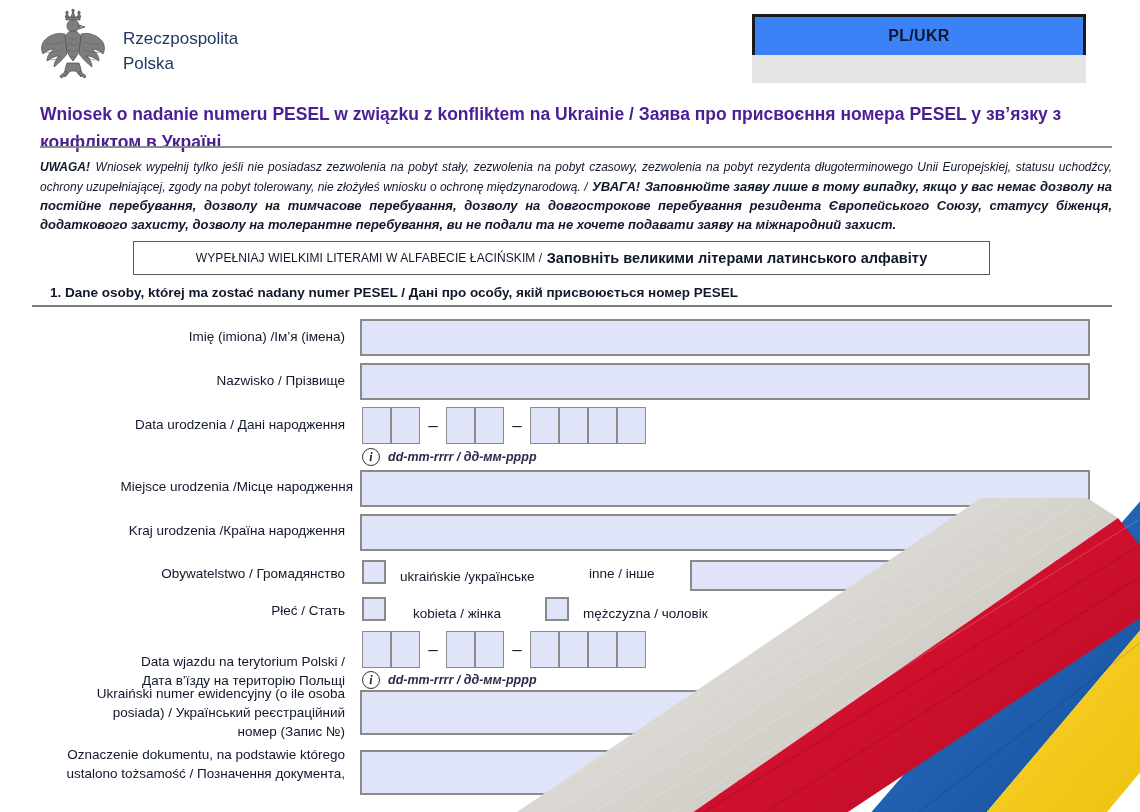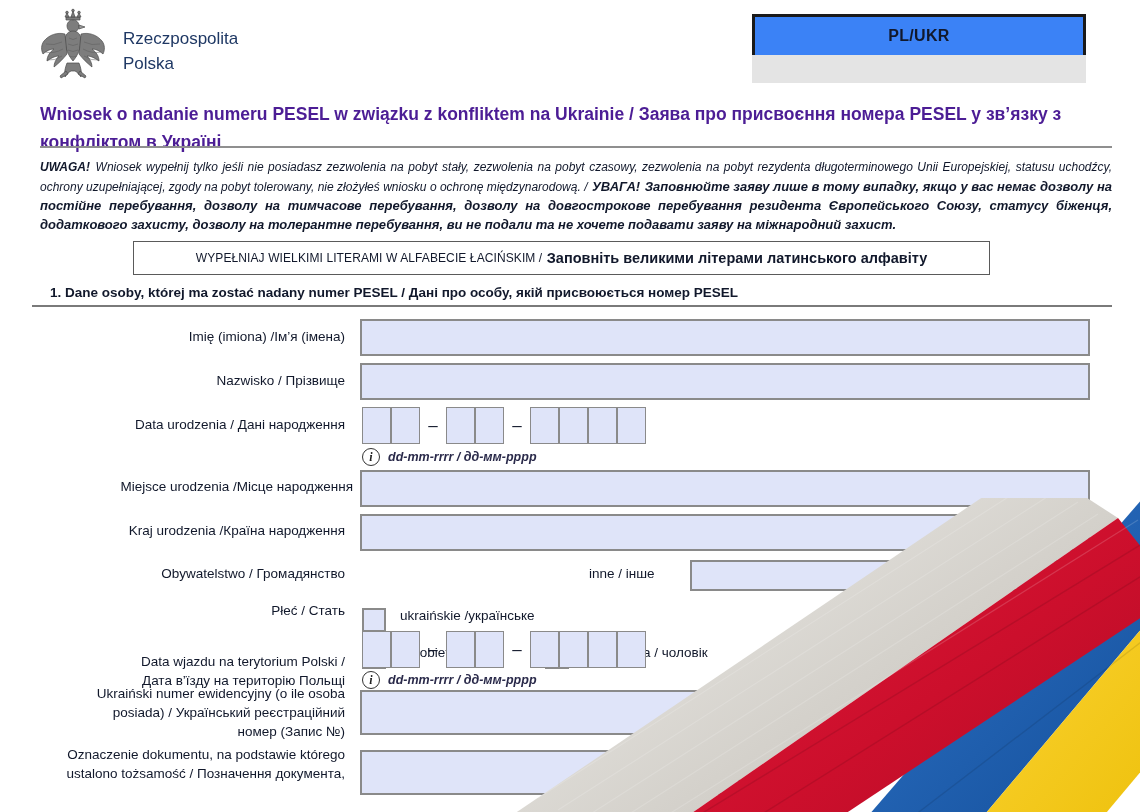--- a/index.html
+++ b/index.html
@@ -78,21 +78,21 @@
     display:flex;align-items:center;justify-content:center;
     font-style:italic;font-weight:bold;font-size:12px;font-family:"Liberation Serif",serif;color:#222;
     box-sizing:border-box;
   }
   .hint .txt{font-style:italic;font-weight:bold;font-size:12.5px;color:#2a2a4a;}
 
   .chk{
     width:24px;height:24px;background:#dfe4f9;border:2px solid #8a8a8a;box-sizing:border-box;
   }
   .optlab{font-size:13.5px;color:#11182b;white-space:nowrap;}
-  .optrow{position:absolute;display:flex;align-items:flex-start;margin-top:48px;}
+  .optrow{position:absolute;display:flex;align-items:flex-end;}
 
   
   .flag{
     position:absolute;left:478px;top:498px;width:665px;height:318px;
     pointer-events:none;
   }
   .flag svg{display:block;}
 </style>
 </head>
 <body>

